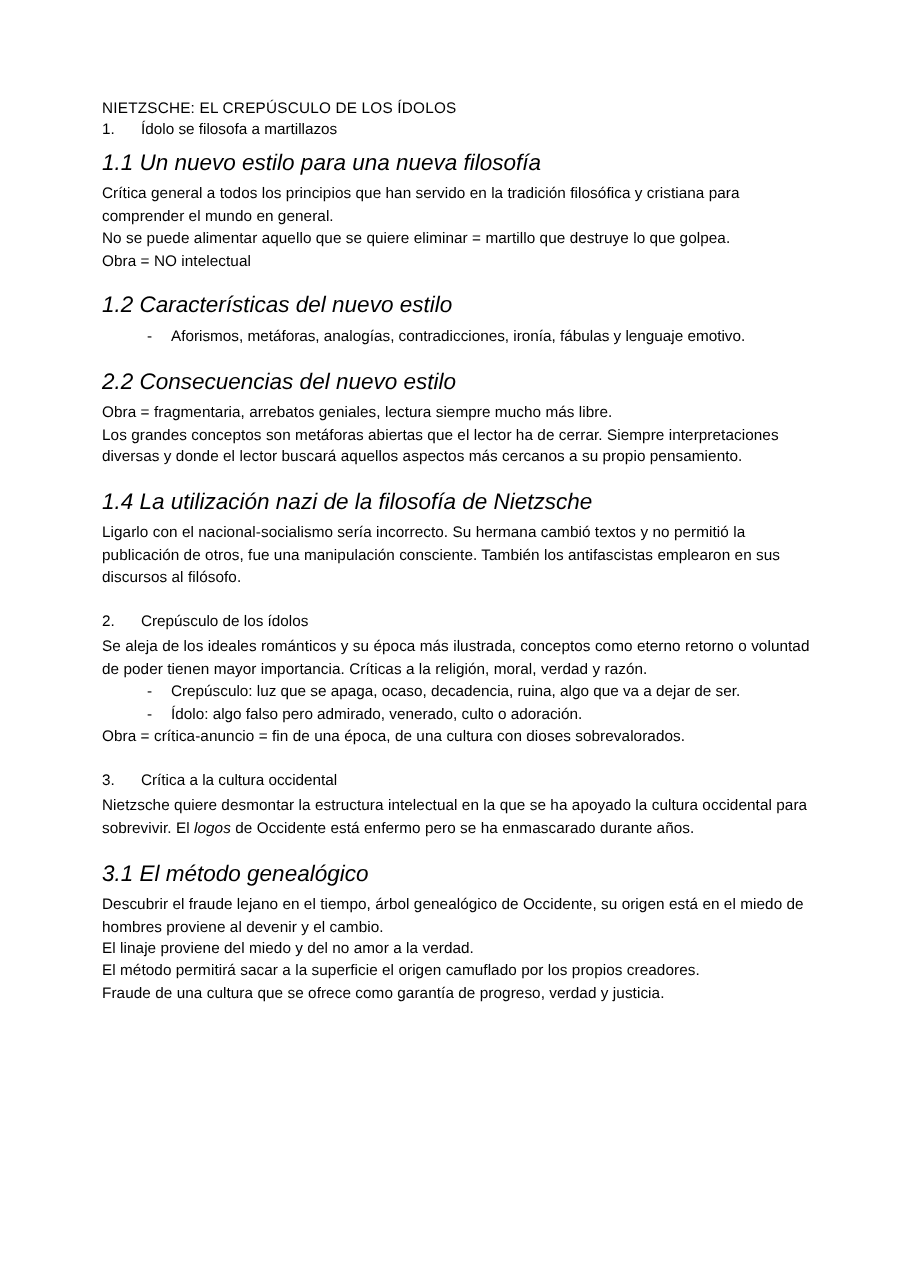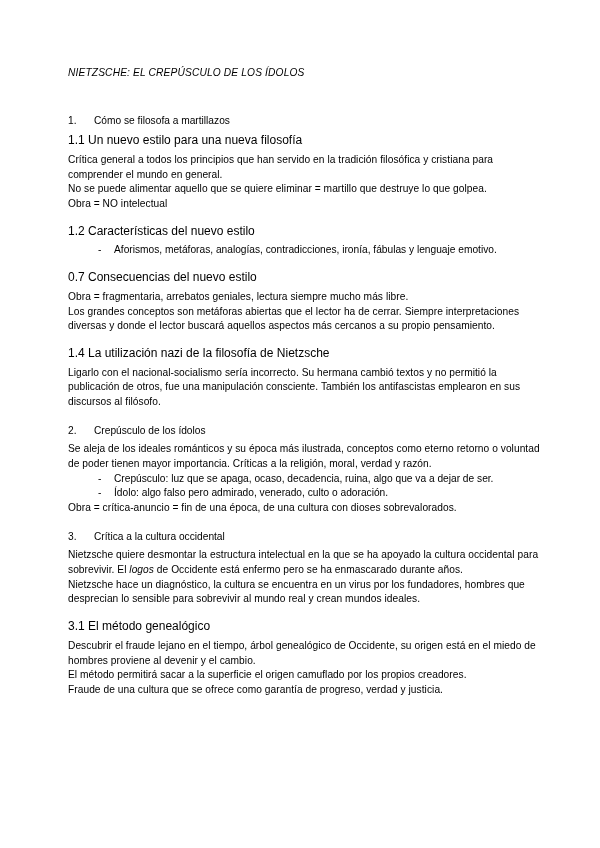--- a/index.html
+++ b/index.html
@@ -17,45 +17,45 @@
   #page {
     box-sizing: border-box;
     width: 600px;
     height: 848px;
     padding: 66px 58px 0 68px;
     background: #ffffff;
   }
   .doc-title {
     font-size: 10.2px;
     line-height: 1.42;
-    margin: 0 0 34px 0;
+    margin: 0 0 0 0;
     letter-spacing: 0.15px;
-    font-style: italic;
   }
   .section {
     margin: 0 0 14px 0;
   }
   .numbered-heading {
     font-size: 10.2px;
     line-height: 1.45;
     margin: 0 0 3px 0;
     padding-left: 26px;
     position: relative;
   }
   .numbered-heading .num {
     position: absolute;
     left: 0;
     top: 0;
     width: 20px;
     text-align: left;
   }
   .sub-heading {
-    font-size: 12px;
+    font-size: 15px;
     line-height: 1.45;
     margin: 0 0 3px 0;
+    font-style: italic;
   }
   p.para {
     font-size: 10.2px;
     line-height: 1.455;
     margin: 0;
     text-align: left;
     letter-spacing: 0.05px;
   }
   ul.dash-list {
     list-style: none;
@@ -79,51 +79,51 @@
   }
   .italic { font-style: italic; text-align: center; }
 </style>
 </head>
 <body>
 
 <div id="page">
   <div class="doc-title">NIETZSCHE: EL CREPÚSCULO DE LOS ÍDOLOS</div>
   <div id="sections-root">
       <div class="section">
-        <div class="numbered-heading"><span class="num">1.</span><span>Cómo se filosofa a martillazos</span></div>
+        <div class="numbered-heading"><span class="num">1.</span><span>Ídolo se filosofa a martillazos</span></div>
         <div class="sub-heading">1.1 Un nuevo estilo para una nueva filosofía</div>
         <p class="para">Crítica general a todos los principios que han servido en la tradición filosófica y cristiana para comprender el mundo en general.</p>
         <p class="para">No se puede alimentar aquello que se quiere eliminar = martillo que destruye lo que golpea.</p>
         <p class="para">Obra = NO intelectual</p>
         <div class="spacer"></div>
         <div class="sub-heading">1.2 Características del nuevo estilo</div>
         <ul class="dash-list">
           <li><span class="dash">-</span><span>Aforismos, metáforas, analogías, contradicciones, ironía, fábulas y lenguaje emotivo.</span></li>
         </ul>
         <div class="spacer"></div>
-        <div class="sub-heading">0.7 Consecuencias del nuevo estilo</div>
+        <div class="sub-heading">2.2 Consecuencias del nuevo estilo</div>
         <p class="para">Obra = fragmentaria, arrebatos geniales, lectura siempre mucho más libre.</p>
         <p class="para">Los grandes conceptos son metáforas abiertas que el lector ha de cerrar. Siempre interpretaciones diversas y donde el lector buscará aquellos aspectos más cercanos a su propio pensamiento.</p>
         <div class="spacer"></div>
         <div class="sub-heading">1.4 La utilización nazi de la filosofía de Nietzsche</div>
         <p class="para">Ligarlo con el nacional-socialismo sería incorrecto. Su hermana cambió textos y no permitió la publicación de otros, fue una manipulación consciente. También los antifascistas emplearon en sus discursos al filósofo.</p>
       </div>
       <div class="section">
         <div class="numbered-heading"><span class="num">2.</span><span>Crepúsculo de los ídolos</span></div>
         <p class="para">Se aleja de los ideales románticos y su época más ilustrada, conceptos como eterno retorno o voluntad de poder tienen mayor importancia. Críticas a la religión, moral, verdad y razón.</p>
         <ul class="dash-list">
           <li><span class="dash">-</span><span>Crepúsculo: luz que se apaga, ocaso, decadencia, ruina, algo que va a dejar de ser.</span></li>
           <li><span class="dash">-</span><span>Ídolo: algo falso pero admirado, venerado, culto o adoración.</span></li>
         </ul>
         <p class="para">Obra = crítica-anuncio = fin de una época, de una cultura con dioses sobrevalorados.</p>
       </div>
       <div class="section">
         <div class="numbered-heading"><span class="num">3.</span><span>Crítica a la cultura occidental</span></div>
         <p class="para"><span>Nietzsche quiere desmontar la estructura intelectual en la que se ha apoyado la cultura occidental para sobrevivir. El </span><span class="italic">logos</span><span> de Occidente está enfermo pero se ha enmascarado durante años.</span></p>
-        <p class="para">Nietzsche hace un diagnóstico, la cultura se encuentra en un virus por los fundadores, hombres que desprecian lo sensible para sobrevivir al mundo real y crean mundos ideales.</p>
         <div class="spacer"></div>
         <div class="sub-heading">3.1 El método genealógico</div>
         <p class="para">Descubrir el fraude lejano en el tiempo, árbol genealógico de Occidente, su origen está en el miedo de hombres proviene al devenir y el cambio.</p>
+        <p class="para">El linaje proviene del miedo y del no amor a la verdad.</p>
         <p class="para">El método permitirá sacar a la superficie el origen camuflado por los propios creadores.</p>
         <p class="para">Fraude de una cultura que se ofrece como garantía de progreso, verdad y justicia.</p>
       </div>
     </div>
 </div>
 
 </body></html>

